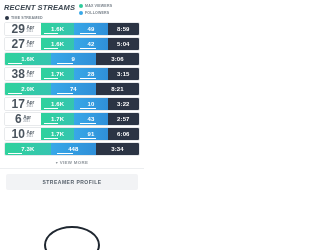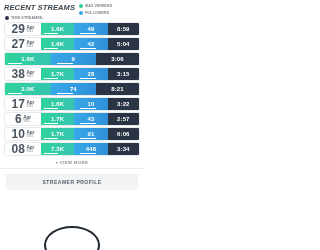--- a/index.html
+++ b/index.html
@@ -419,27 +419,20 @@
             <span class="seg-text">91</span>
             <span class="underline ul-followers"></span>
           </div>
           <div class="seg seg-duration">
             <span class="seg-text">6:06</span>
             <span class="dur-accent"></span>
           </div>
         </div>
       </div>
       <div class="stream-row">
-        <div class="date-cell">
-          <span class="date-day">08</span>
-          <span class="date-my">
-            <span class="date-month">Apr</span>
-            <span class="date-year">2021</span>
-          </span>
-        </div>
         <div class="bars">
           <div class="seg seg-viewers">
             <span class="seg-text">7.3K</span>
             <span class="underline ul-viewers"></span>
           </div>
           <div class="seg seg-followers">
             <span class="seg-text">448</span>
             <span class="underline ul-followers"></span>
           </div>
           <div class="seg seg-duration">

